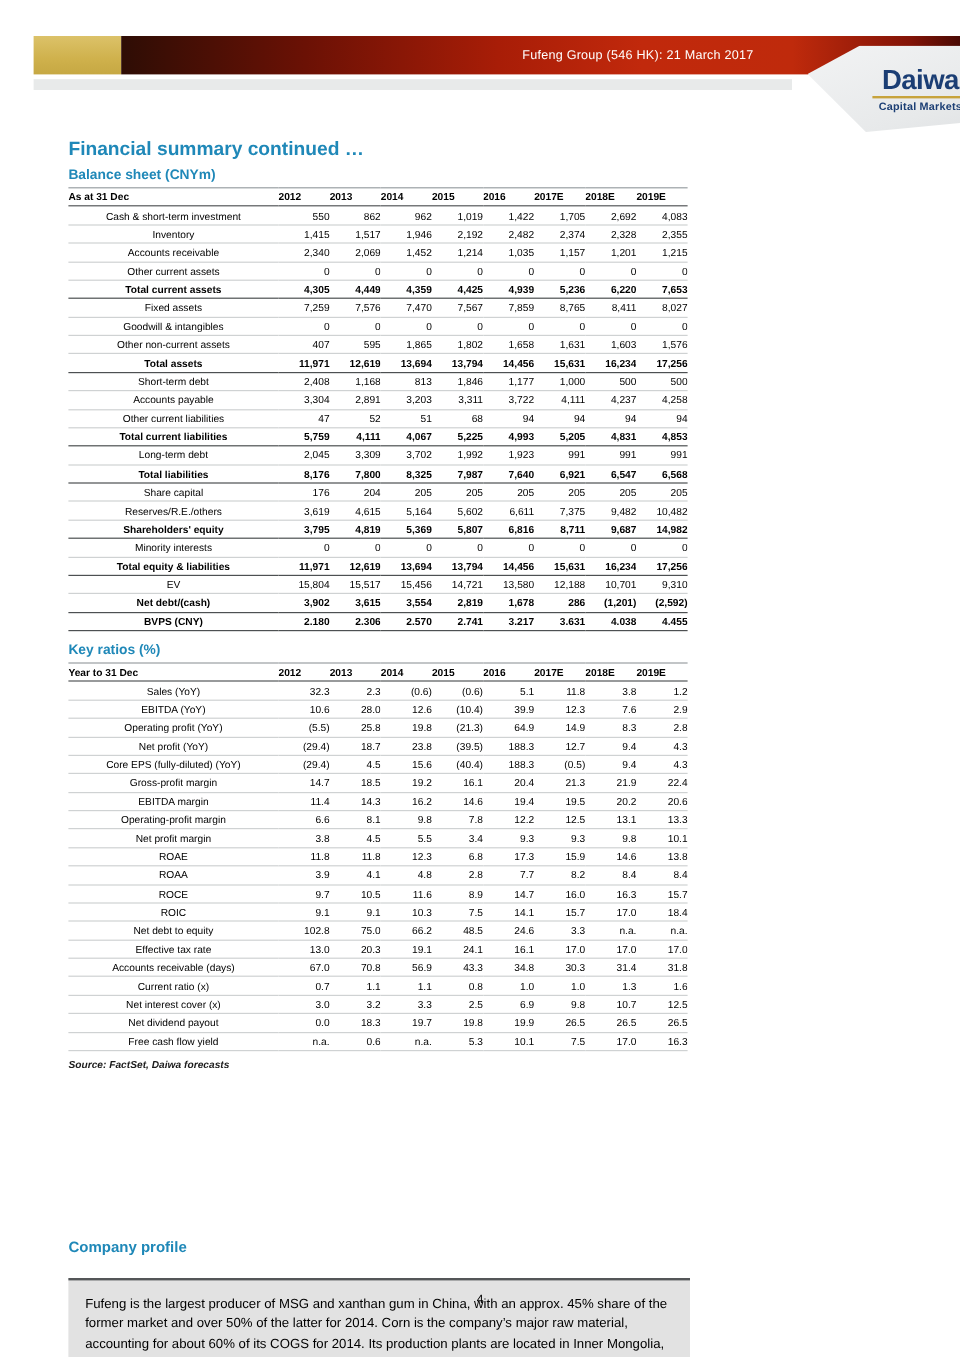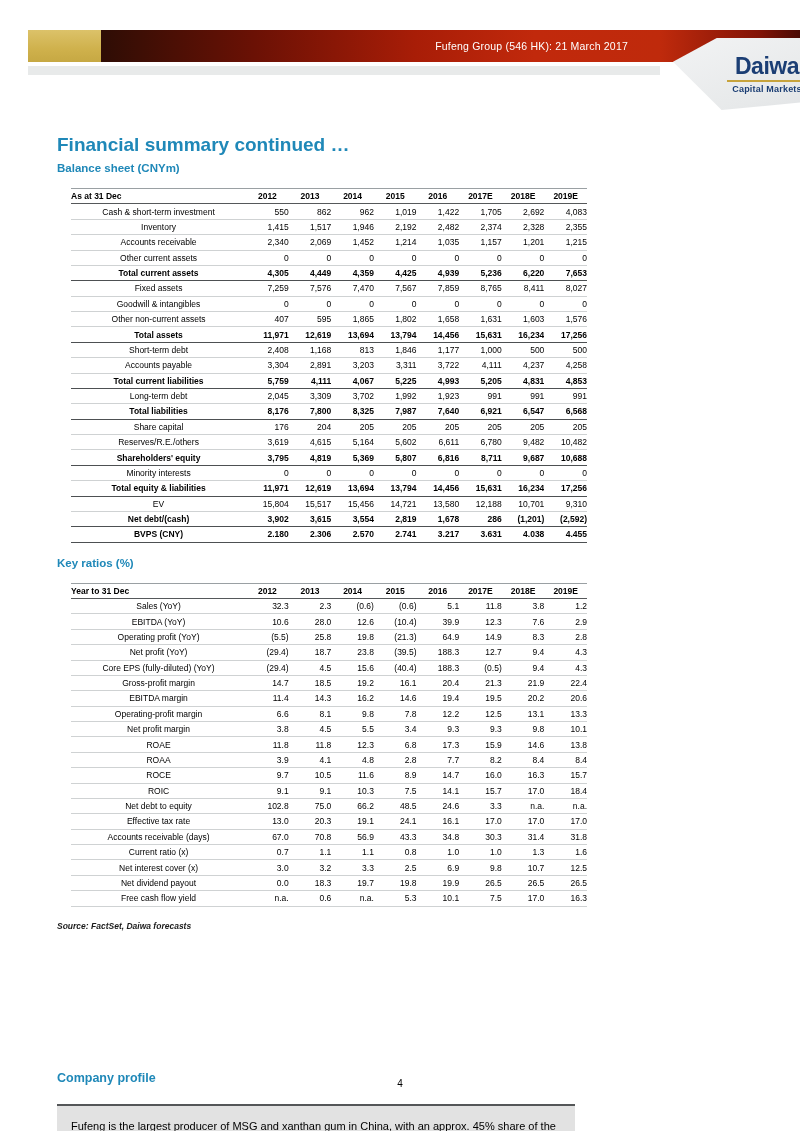--- a/index.html
+++ b/index.html
@@ -20,28 +20,28 @@
               background:linear-gradient(160deg,#f2f3f4 0%,#e7e9ea 70%,#dfe1e3 100%);
               clip-path:polygon(27% 0,100% 0,100% 85%,30% 100%,0% 33%);
               display:flex;flex-direction:column;align-items:center;justify-content:center;
               padding-left:26px;box-sizing:border-box;}
   .logo-name{color:#1b3e74;font-weight:bold;font-size:23px;line-height:1;letter-spacing:-.5px;}
   .logo-rule{width:80px;height:2px;background:#c7a33c;margin:2px 0 2px 0;}
   .logo-sub{color:#1b3e74;font-weight:bold;font-size:9px;letter-spacing:.2px;}
 
   
   .content{position:absolute;left:57px;top:112px;width:516px;}
-  h1.sec{color:#1f88b8;font-size:19px;font-weight:bold;margin:22px 0 3px 0;}
+  h1.sec{color:#1f88b8;font-size:16px;font-weight:bold;margin:4px 0 3px 0;}
   h2.sec{color:#1f88b8;font-size:11.5px;font-weight:bold;margin:6px 0 4px 0;}
   h2.sec.profile{font-size:12.5px;margin-top:140px;margin-bottom:19px;}
 
-  table.fin{width:516px;border-collapse:collapse;table-layout:fixed;margin:14px;}
+  table.fin{width:516px;border-collapse:collapse;table-layout:fixed;margin:0;}
   table.fin th,table.fin td{font-size:8.5px;padding:2.2px 0;vertical-align:bottom;
                             white-space:nowrap;overflow:hidden;}
-  table.fin th{font-weight:bold;text-align:center;
+  table.fin th{font-weight:bold;text-align:left;
                border-top:1px solid #9aa0a3;border-bottom:1.5px solid #55585a;}
   table.fin th.lbl{text-align:left;}
   table.fin td{text-align:right;border-bottom:1px solid #cfd2d3;}
   table.fin td.lbl{text-align:center;}
   table.fin tr.bold td{font-weight:bold;border-top:1px solid #4d5052;border-bottom:1px solid #4d5052;}
   table.fin col.c-lbl{width:175px;}
   table.fin col.c-num{width:42.6px;}
 
   .src{font-size:8.5px;font-style:italic;color:#1a1a1a;margin-top:6px;font-weight:bold;}
 
@@ -215,20 +215,31 @@
             <td class="lbl">Accounts payable</td>
             <td>3,304</td>
             <td>2,891</td>
             <td>3,203</td>
             <td>3,311</td>
             <td>3,722</td>
             <td>4,111</td>
             <td>4,237</td>
             <td>4,258</td>
           </tr>
+          <tr>
+            <td class="lbl">Other current liabilities</td>
+            <td>47</td>
+            <td>52</td>
+            <td>51</td>
+            <td>68</td>
+            <td>94</td>
+            <td>94</td>
+            <td>94</td>
+            <td>94</td>
+          </tr>
           <tr class="bold">
             <td class="lbl">Total current liabilities</td>
             <td>5,759</td>
             <td>4,111</td>
             <td>4,067</td>
             <td>5,225</td>
             <td>4,993</td>
             <td>5,205</td>
             <td>4,831</td>
             <td>4,853</td>
@@ -266,34 +277,34 @@
             <td>205</td>
             <td>205</td>
           </tr>
           <tr>
             <td class="lbl">Reserves/R.E./others</td>
             <td>3,619</td>
             <td>4,615</td>
             <td>5,164</td>
             <td>5,602</td>
             <td>6,611</td>
-            <td>6,780</td>
+            <td>7,375</td>
             <td>9,482</td>
             <td>10,482</td>
           </tr>
           <tr class="bold">
             <td class="lbl">Shareholders' equity</td>
             <td>3,795</td>
             <td>4,819</td>
             <td>5,369</td>
             <td>5,807</td>
             <td>6,816</td>
             <td>8,711</td>
             <td>9,687</td>
-            <td>10,688</td>
+            <td>14,982</td>
           </tr>
           <tr>
             <td class="lbl">Minority interests</td>
             <td>0</td>
             <td>0</td>
             <td>0</td>
             <td>0</td>
             <td>0</td>
             <td>0</td>
             <td>0</td>

